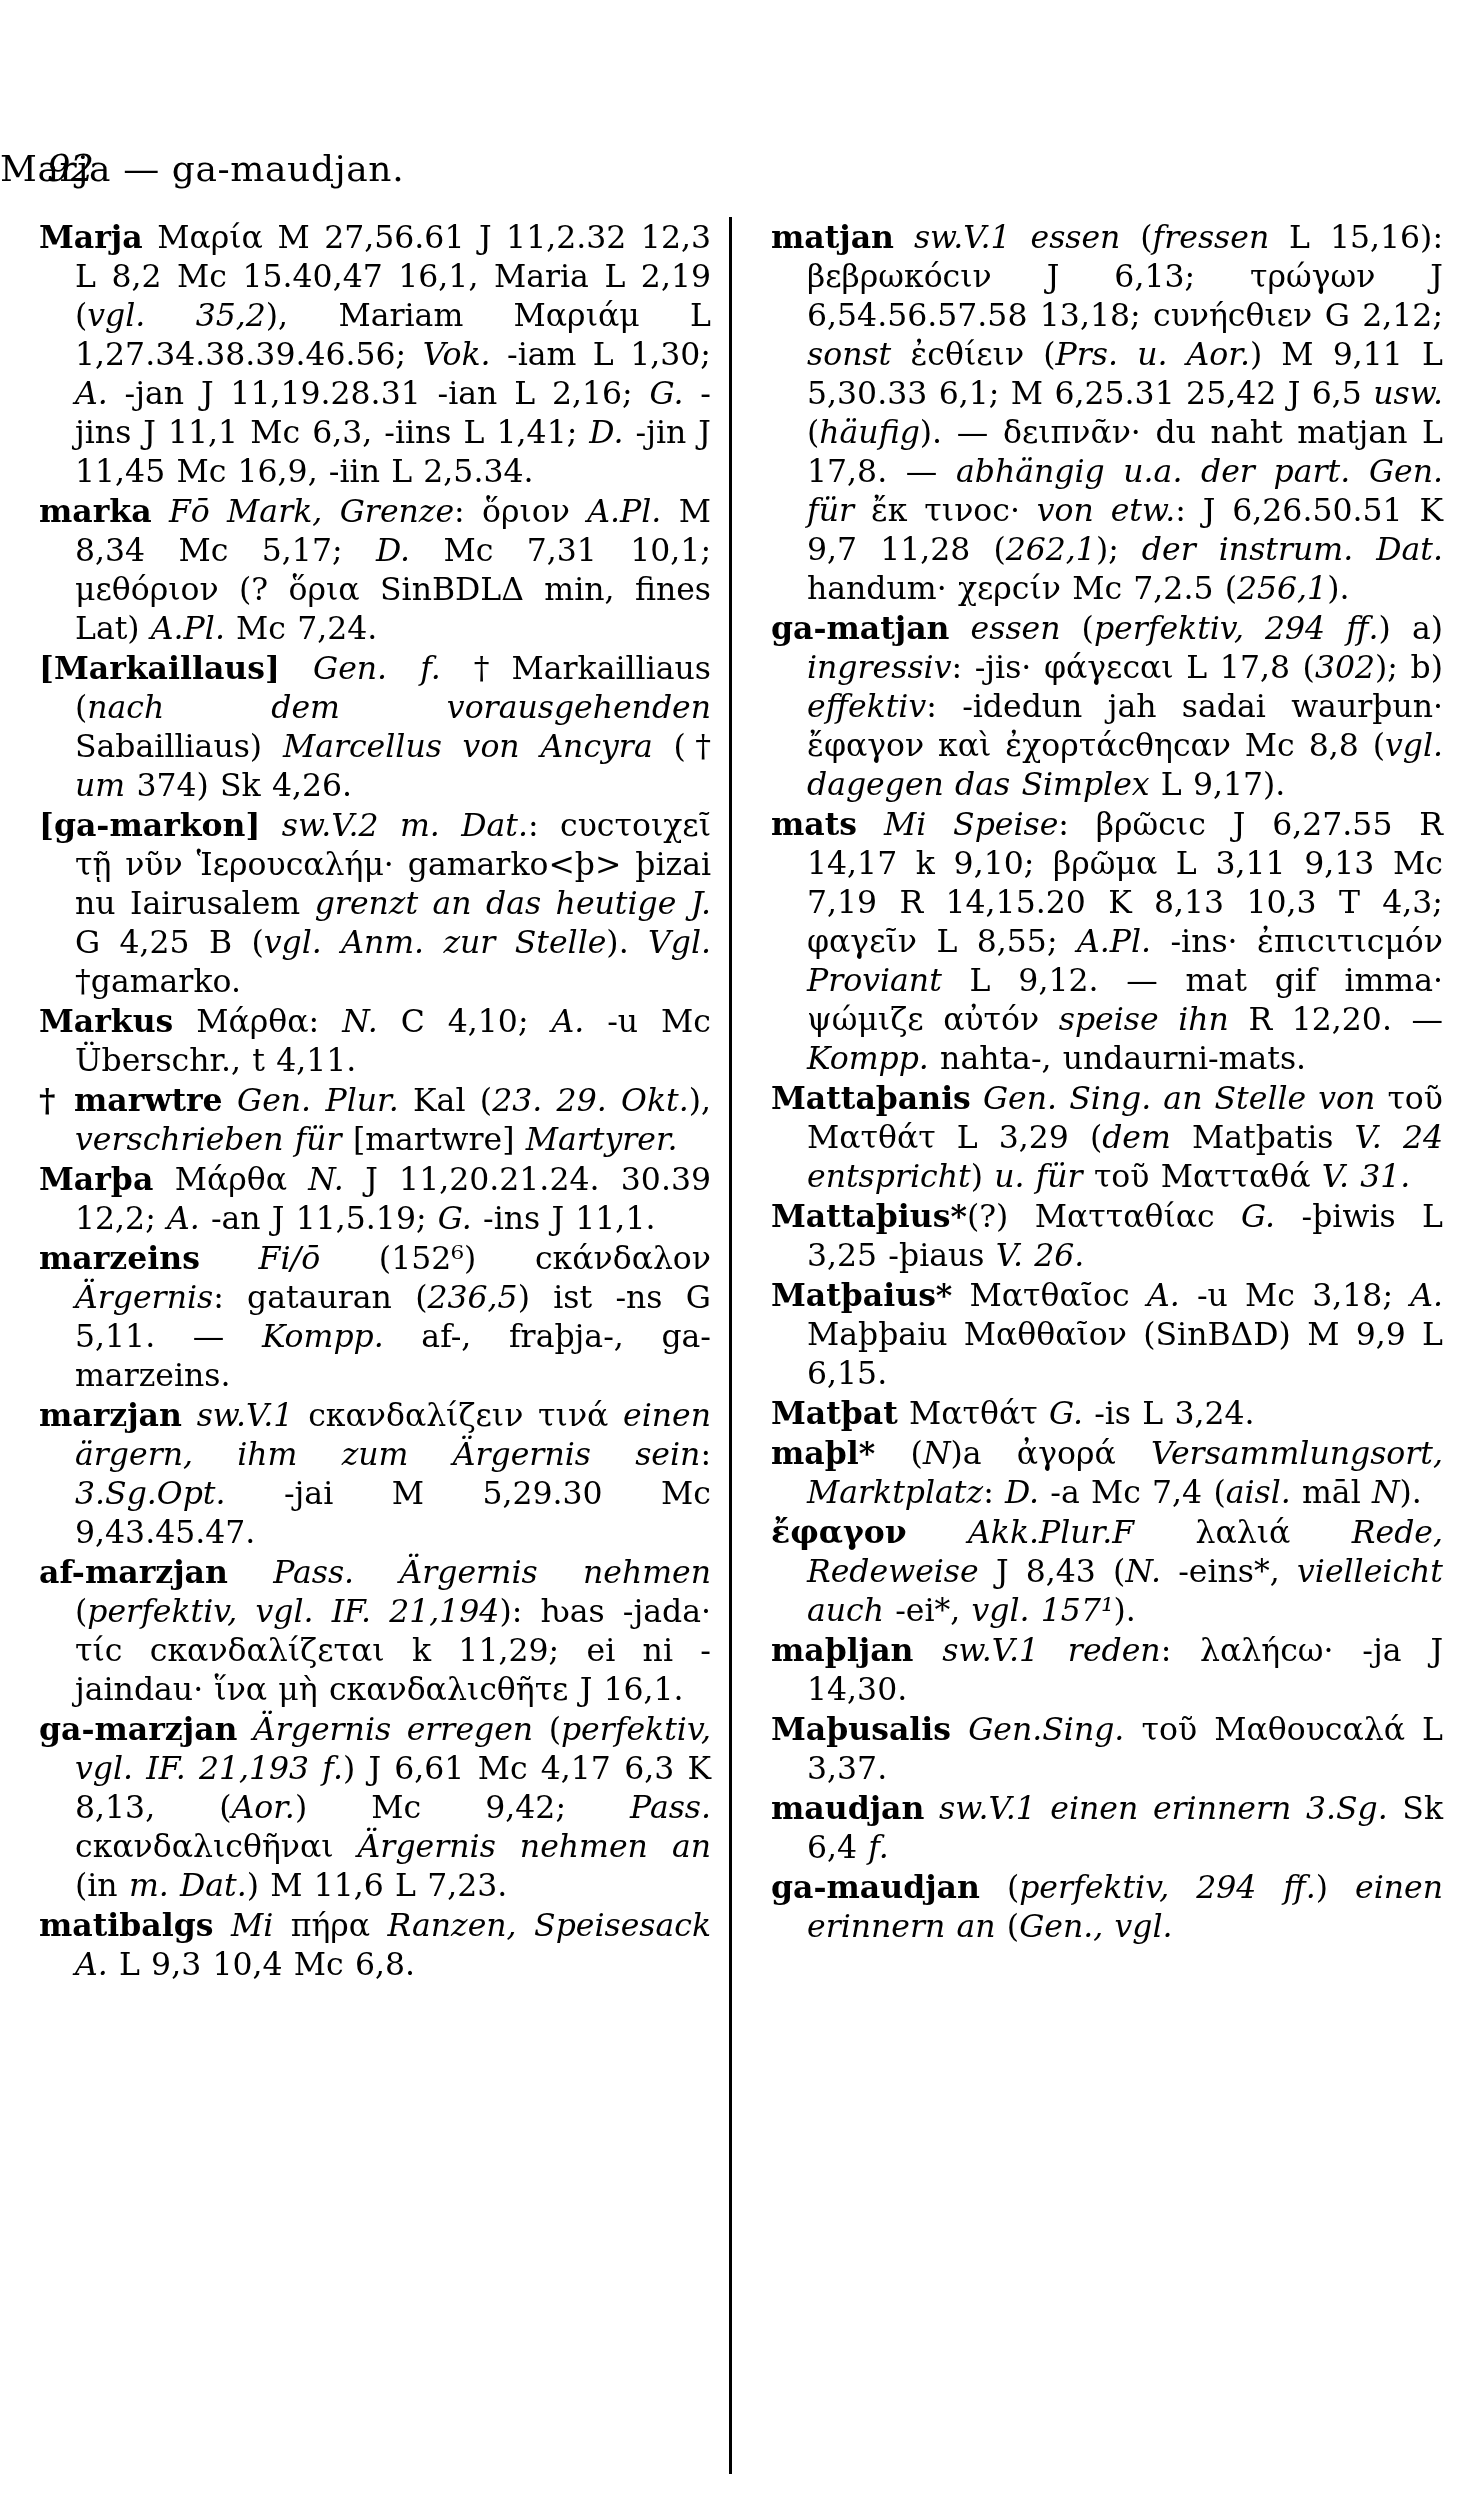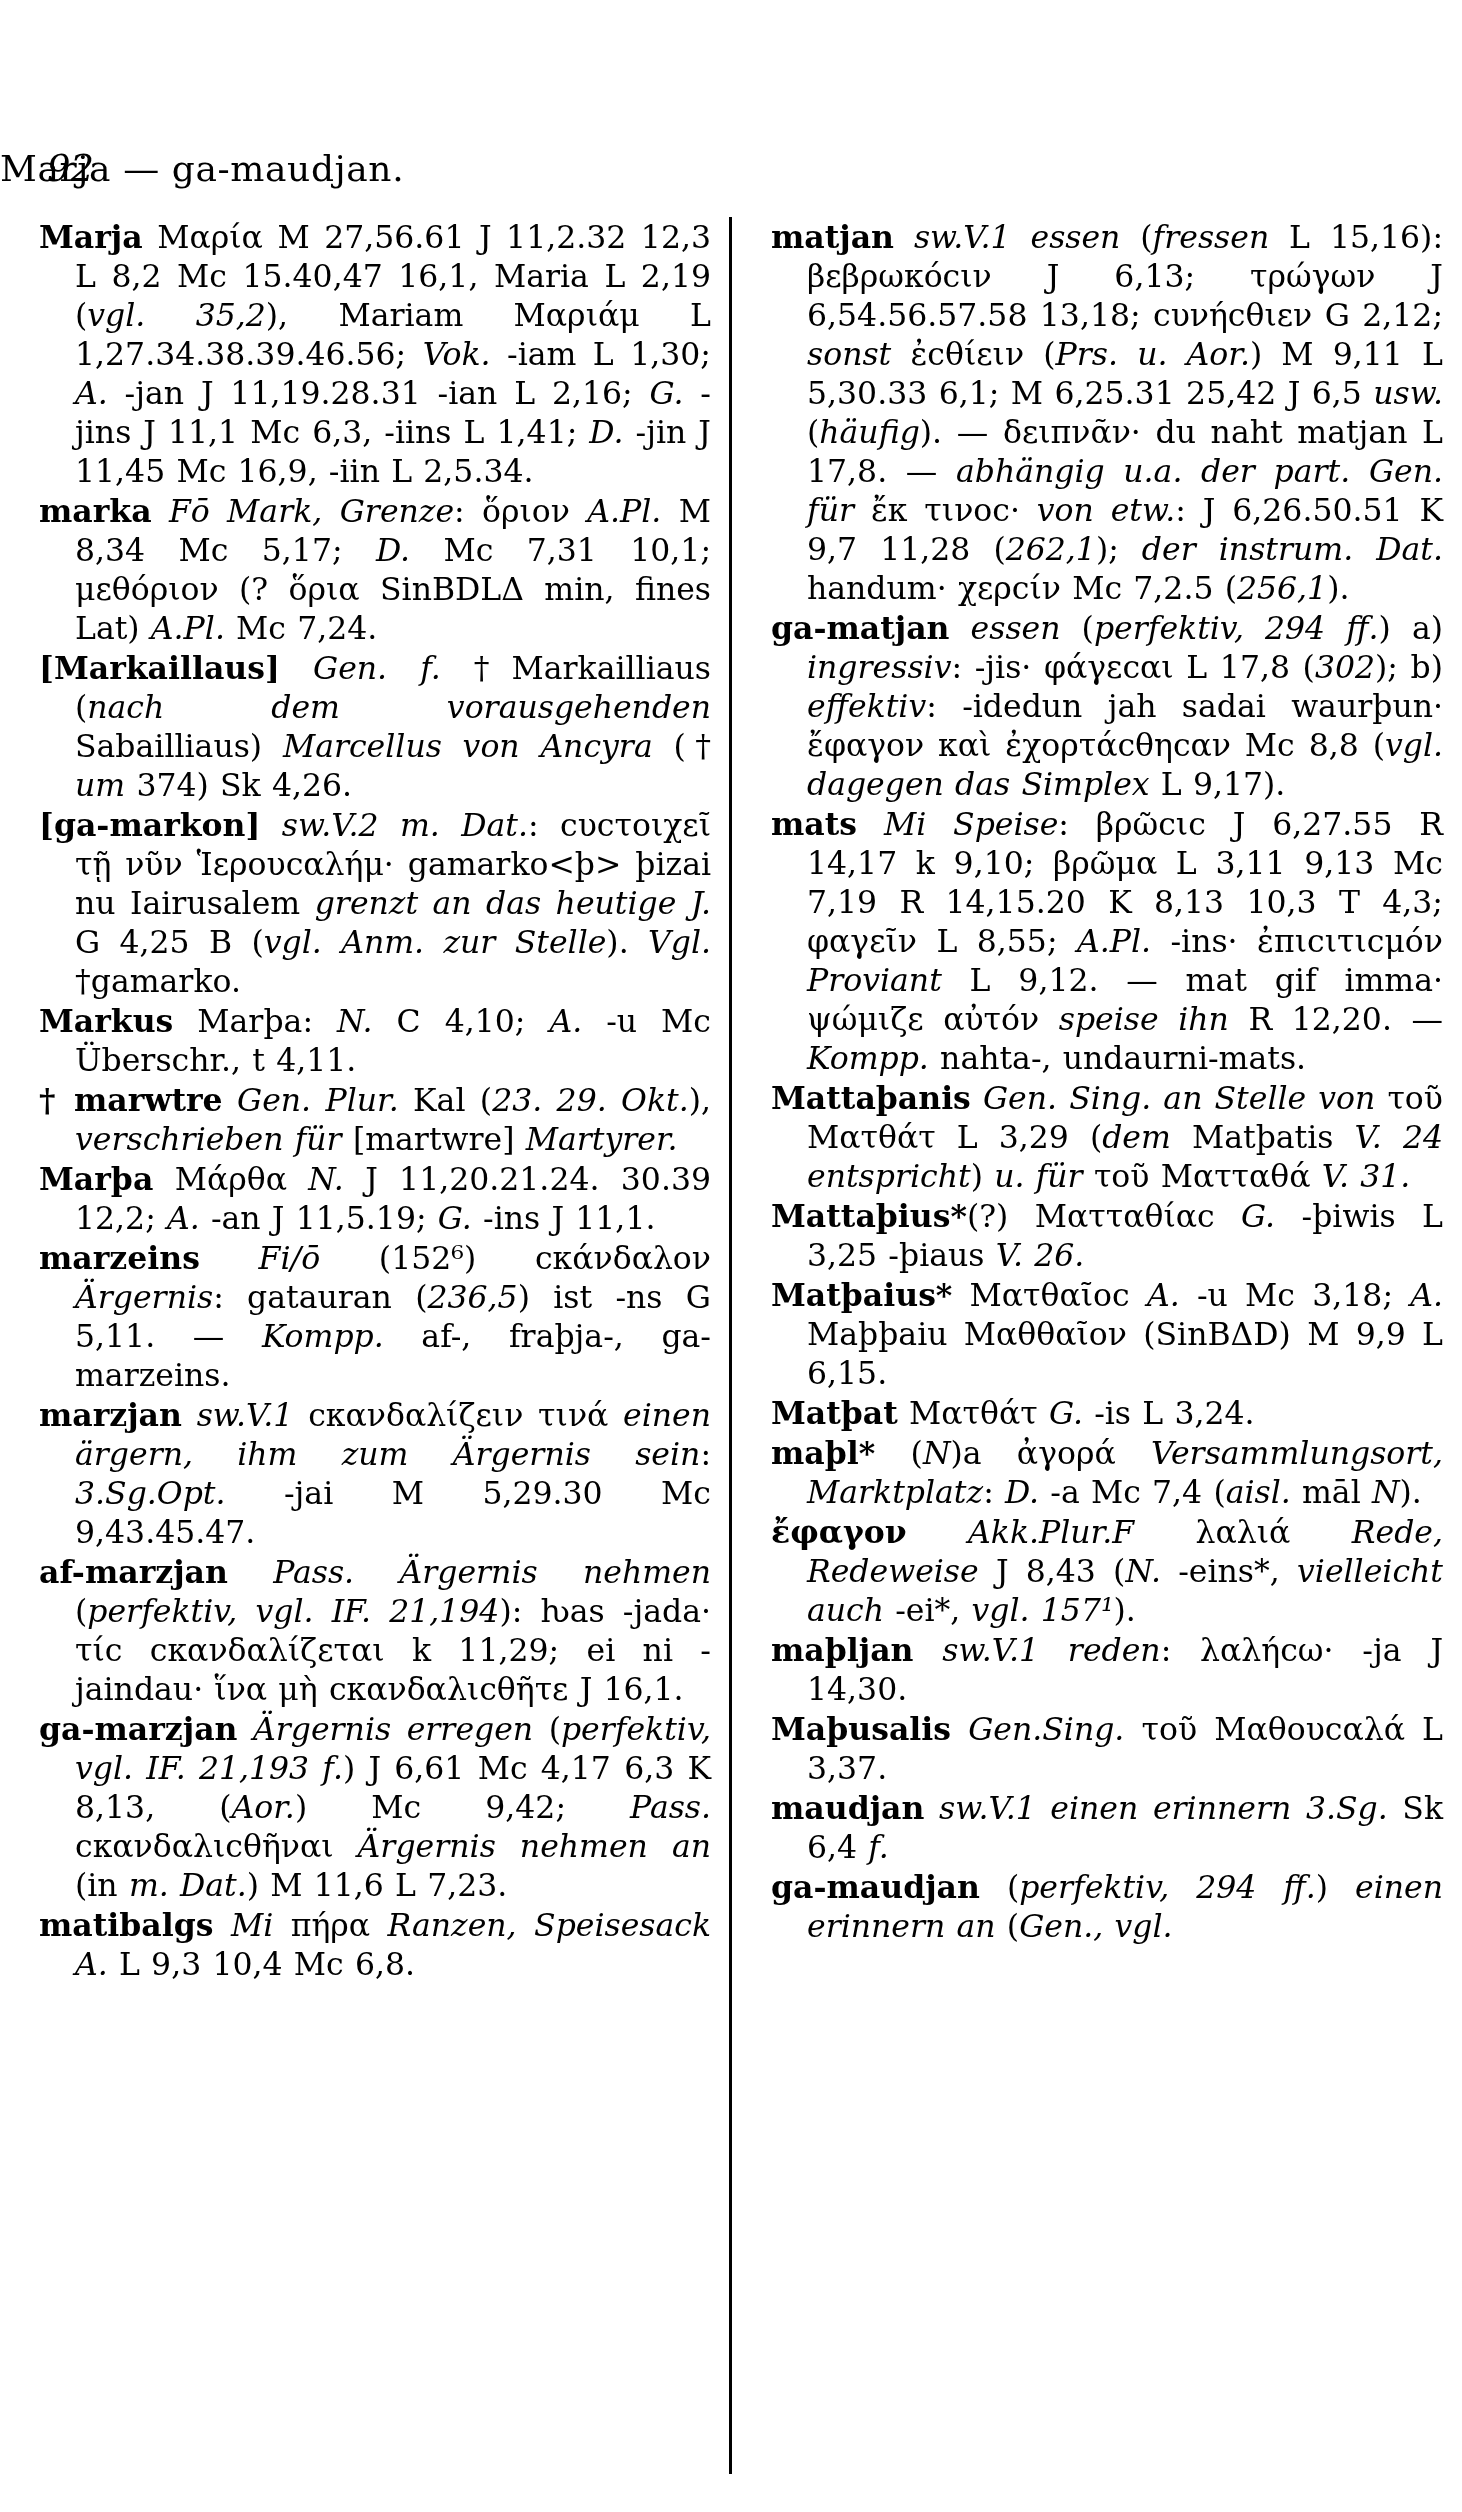--- a/index.html
+++ b/index.html
@@ -81,21 +81,21 @@
 </div>
 
 <div class="column-divider"></div>
 
 <div class="text-columns">
   <div class="col col-left" id="col-left">
       <div class="entry"><span class="r-b">Marja</span><span class="r-n"> Μαρία M 27,56.61 J 11,2.32 12,3 L 8,2 Mc 15.40,47 16,1, Maria L 2,19 (</span><span class="r-i">vgl. 35,2</span><span class="r-n">), Mariam Μαριάμ L 1,27.34.38.39.46.56; </span><span class="r-i">Vok.</span><span class="r-n"> -iam L 1,30; </span><span class="r-i">A.</span><span class="r-n"> -jan J 11,19.28.31 -ian L 2,16; </span><span class="r-i">G.</span><span class="r-n"> -jins J 11,1 Mc 6,3, -iins L 1,41; </span><span class="r-i">D.</span><span class="r-n"> -jin J 11,45 Mc 16,9, -iin L 2,5.34.</span></div>
       <div class="entry"><span class="r-b">marka</span><span class="r-i"> Fō Mark, Grenze</span><span class="r-n">: ὅριον </span><span class="r-i">A.Pl.</span><span class="r-n"> M 8,34 Mc 5,17; </span><span class="r-i">D.</span><span class="r-n"> Mc 7,31 10,1; μεθόριον (? ὅρια SinBDLΔ min, fines Lat) </span><span class="r-i">A.Pl.</span><span class="r-n"> Mc 7,24.</span></div>
       <div class="entry"><span class="r-b">[Markaillaus]</span><span class="r-i"> Gen. f.</span><span class="r-n"> †Markailliaus (</span><span class="r-i">nach dem vorausgehenden</span><span class="r-n"> Sabailliaus) </span><span class="r-i">Marcellus von Ancyra</span><span class="r-n"> († </span><span class="r-i">um</span><span class="r-n"> 374) Sk 4,26.</span></div>
       <div class="entry"><span class="r-b">[ga-markon]</span><span class="r-i"> sw.V.2 m. Dat.</span><span class="r-n">: ϲυϲτοιχεῖ τῇ νῦν Ἱερουϲαλήμ· gamarko&lt;þ&gt; þizai nu Iairusalem </span><span class="r-i">grenzt an das heutige J.</span><span class="r-n"> G 4,25 B (</span><span class="r-i">vgl. Anm. zur Stelle</span><span class="r-n">). </span><span class="r-i">Vgl.</span><span class="r-n"> †gamarko.</span></div>
-      <div class="entry"><span class="r-b">Markus</span><span class="r-n"> Marþa: </span><span class="r-i">N.</span><span class="r-n"> C 4,10; </span><span class="r-i">A.</span><span class="r-n"> -u Mc Überschr., t 4,11.</span></div>
+      <div class="entry"><span class="r-b">Markus</span><span class="r-n"> Μάρθα: </span><span class="r-i">N.</span><span class="r-n"> C 4,10; </span><span class="r-i">A.</span><span class="r-n"> -u Mc Überschr., t 4,11.</span></div>
       <div class="entry"><span class="r-b">† marwtre</span><span class="r-i"> Gen. Plur.</span><span class="r-n"> Kal (</span><span class="r-i">23. 29. Okt.</span><span class="r-n">), </span><span class="r-i">verschrieben für</span><span class="r-n"> [martwre] </span><span class="r-i">Martyrer.</span></div>
       <div class="entry"><span class="r-b">Marþa</span><span class="r-n"> Μάρθα </span><span class="r-i">N.</span><span class="r-n"> J 11,20.21.24. 30.39 12,2; </span><span class="r-i">A.</span><span class="r-n"> -an J 11,5.19; </span><span class="r-i">G.</span><span class="r-n"> -ins J 11,1.</span></div>
       <div class="entry"><span class="r-b">marzeins</span><span class="r-i"> Fi/ō</span><span class="r-n"> (152⁶) ϲκάνδαλον </span><span class="r-i">Ärgernis</span><span class="r-n">: gatauran (</span><span class="r-i">236,5</span><span class="r-n">) ist -ns G 5,11. — </span><span class="r-i">Kompp.</span><span class="r-n"> af-, fraþja-, ga-marzeins.</span></div>
       <div class="entry"><span class="r-b">marzjan</span><span class="r-i"> sw.V.1</span><span class="r-n"> ϲκανδαλίζειν τινά </span><span class="r-i">einen ärgern, ihm zum Ärgernis sein</span><span class="r-n">: </span><span class="r-i">3.Sg.Opt.</span><span class="r-n"> -jai M 5,29.30 Mc 9,43.45.47.</span></div>
       <div class="entry"><span class="r-b">af-marzjan</span><span class="r-i"> Pass. Ärgernis nehmen</span><span class="r-n"> (</span><span class="r-i">perfektiv, vgl. IF. 21,194</span><span class="r-n">): ƕas -jada· τίϲ ϲκανδαλίζεται k 11,29; ei ni -jaindau· ἵνα μὴ ϲκανδαλιϲθῆτε J 16,1.</span></div>
       <div class="entry"><span class="r-b">ga-marzjan</span><span class="r-i"> Ärgernis erregen</span><span class="r-n"> (</span><span class="r-i">perfektiv, vgl. IF. 21,193 f.</span><span class="r-n">) J 6,61 Mc 4,17 6,3 K 8,13, (</span><span class="r-i">Aor.</span><span class="r-n">) Mc 9,42; </span><span class="r-i">Pass.</span><span class="r-n"> ϲκανδαλιϲθῆναι </span><span class="r-i">Ärgernis nehmen an</span><span class="r-n"> (in </span><span class="r-i">m. Dat.</span><span class="r-n">) M 11,6 L 7,23.</span></div>
       <div class="entry"><span class="r-b">matibalgs</span><span class="r-i"> Mi</span><span class="r-n"> πήρα </span><span class="r-i">Ranzen, Speisesack</span><span class="r-n"> </span><span class="r-i">A.</span><span class="r-n"> L 9,3 10,4 Mc 6,8.</span></div>
     </div>
   <div class="col col-right" id="col-right">
       <div class="entry"><span class="r-b">matjan</span><span class="r-i"> sw.V.1 essen</span><span class="r-n"> (</span><span class="r-i">fressen</span><span class="r-n"> L 15,16): βεβρωκόϲιν J 6,13; τρώγων J 6,54.56.57.58 13,18; ϲυνήϲθιεν G 2,12; </span><span class="r-i">sonst</span><span class="r-n"> ἐϲθίειν (</span><span class="r-i">Prs. u. Aor.</span><span class="r-n">) M 9,11 L 5,30.33 6,1; M 6,25.31 25,42 J 6,5 </span><span class="r-i">usw.</span><span class="r-n"> (</span><span class="r-i">häufig</span><span class="r-n">). — δειπνᾶν· du naht matjan L 17,8. — </span><span class="r-i">abhängig u.a. der part. Gen. für</span><span class="r-n"> ἔκ τινοϲ· </span><span class="r-i">von etw.</span><span class="r-n">: J 6,26.50.51 K 9,7 11,28 (</span><span class="r-i">262,1</span><span class="r-n">); </span><span class="r-i">der instrum. Dat.</span><span class="r-n"> handum· χερϲίν Mc 7,2.5 (</span><span class="r-i">256,1</span><span class="r-n">).</span></div>

